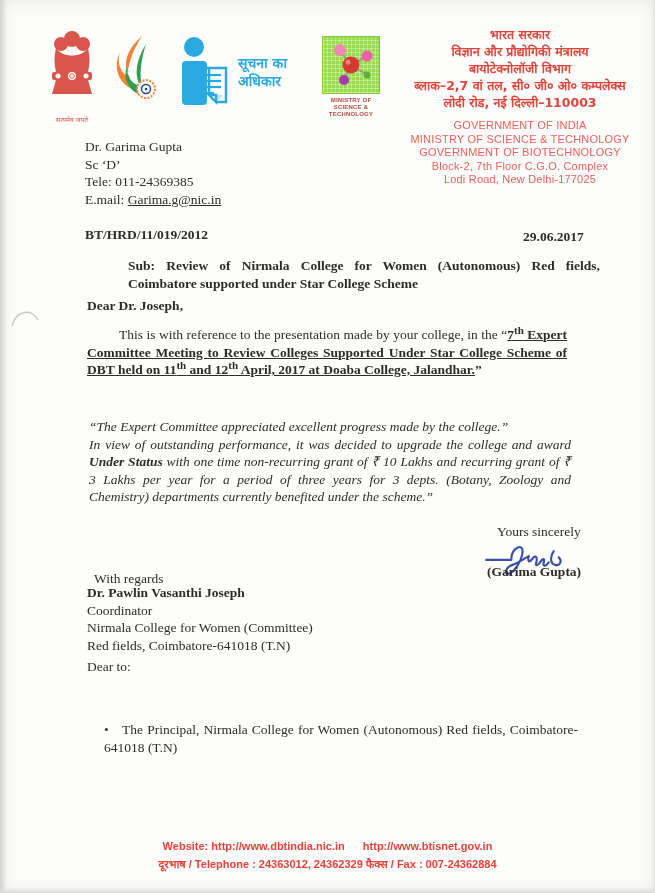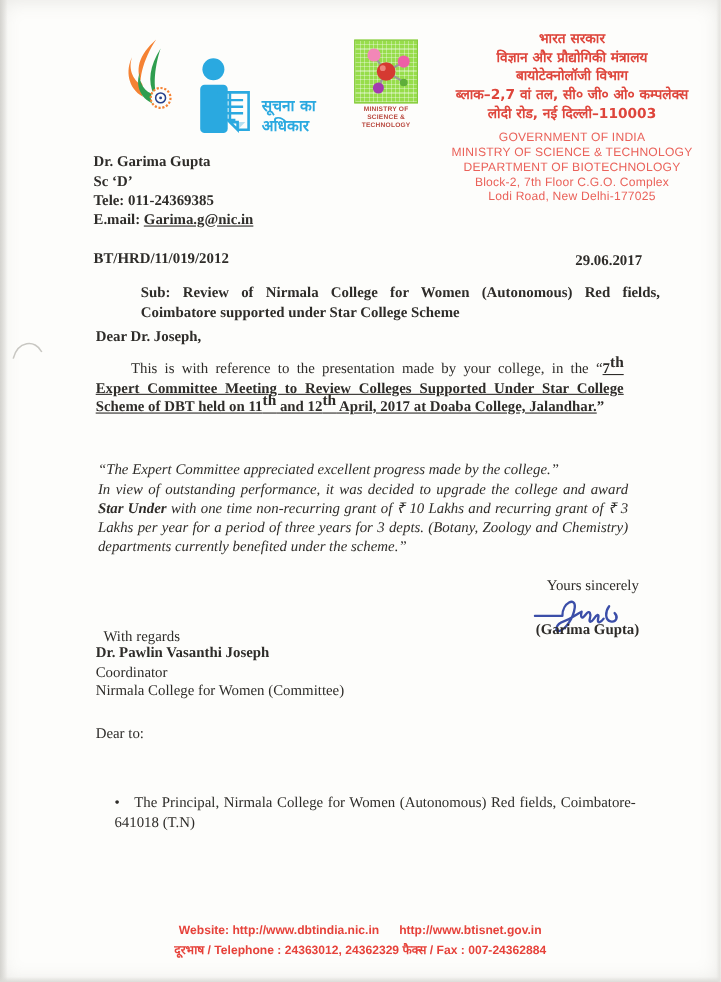--- a/index.html
+++ b/index.html
@@ -27,53 +27,70 @@
            background-image:repeating-linear-gradient(0deg,rgba(255,255,255,.35) 0 1px,rgba(0,0,0,0) 1px 4px),
                             repeating-linear-gradient(90deg,rgba(255,255,255,.35) 0 1px,rgba(0,0,0,0) 1px 4px);}
   .mst-cap{font-family:"Liberation Sans",sans-serif;font-size:6px;line-height:7px;color:#b8473d;
            text-align:center;font-weight:bold;letter-spacing:.2px;}
 
   
   .b{font-weight:bold;}
   .i{font-style:italic;}
   .u{text-decoration:underline;}
   .serif13{font-size:13.5px;line-height:17.5px;}
-  .sender{left:85px;top:138px;font-size:13.5px;line-height:17.5px;font-weight:bold;}
+  .sender{left:85px;top:138px;font-size:13.5px;line-height:17.5px;font-weight:normal;}
   .just{text-align:justify;}
-  .sup{vertical-align:super;font-size:14px;line-height:0;}
+  .sup{vertical-align:super;font-size:11px;line-height:0;}
   .sig-name{font-weight:bold;font-size:13.5px;}
   .footer{font-family:"Liberation Sans","DejaVu Sans",sans-serif;color:#e6423a;font-weight:bold;
           font-size:11px;text-align:center;width:655px;line-height:18px;}
   .stray-arc{stroke:#c8c7c2;fill:none;stroke-width:1.4px;}
 </style>
 </head>
 <body>
 
 <div class="page">
 
   <div class="abs edge-left"></div>
   <div class="abs edge-bottom"></div>
   <div class="abs edge-right"></div>
   <svg class="abs" style="left:8px;top:300px;" width="40" height="36">
     <path class="stray-arc" d="M4,26 C8,10 24,8 30,20"></path>
   </svg>
 
+  <div class="abs" style="left:44px;top:28px;width:56px;">
+    <svg width="56" height="82" viewBox="0 0 56 82">
+      <g fill="#d9564c">
+        <circle cx="17" cy="16" r="7"></circle>
+        <circle cx="28" cy="11" r="8"></circle>
+        <circle cx="39" cy="16" r="7"></circle>
+        <path d="M12,20 C10,28 10,36 12,44 L44,44 C46,36 46,28 44,20 C38,30 18,30 12,20 Z"></path>
+        <rect x="8" y="44" width="40" height="8" rx="2"></rect>
+        <path d="M12,52 L44,52 L48,66 L8,66 Z"></path>
+      </g>
+      <circle cx="28" cy="48" r="4" fill="#fdfdfb"></circle>
+      <circle cx="28" cy="48" r="2.3" fill="none" stroke="#d9564c" stroke-width="1"></circle>
+      <circle cx="14" cy="48" r="2.5" fill="#fdfdfb"></circle>
+      <circle cx="42" cy="48" r="2.5" fill="#fdfdfb"></circle>
+    </svg>
+    <div class="logo-caption" style="font-size:6.5px;margin-top:1px;">सत्यमेव जयते</div>
+  </div>
 
   <div class="abs" style="left:112px;top:34px;width:52px;">
     <svg width="52" height="74" viewBox="0 0 52 74">
       <path d="M30,2 C14,16 10,30 18,44 C10,40 4,30 8,18 C2,30 4,46 18,54 C12,42 18,20 30,2 Z" fill="#f58233"></path>
       <path d="M34,10 C24,26 22,40 28,52 C20,50 14,42 15,32 C10,46 18,60 34,62 C26,50 28,28 34,10 Z" fill="#2f9e4f"></path>
       <circle cx="34" cy="55" r="9" fill="#fdfdfb" stroke="#f58233" stroke-width="2" stroke-dasharray="2 1.5"></circle>
       <circle cx="34" cy="55" r="4.5" fill="none" stroke="#27408b" stroke-width="1.4"></circle>
       <circle cx="34" cy="55" r="1.3" fill="#27408b"></circle>
     </svg>
     <div class="logo-caption" style="font-size:5px;height:5px;overflow:hidden;opacity:.8;"></div>
   </div>
 
-  <div class="abs" style="left:176px;top:52px;width:125px;display:flex;align-items:flex-end;">
+  <div class="abs" style="left:176px;top:36px;width:125px;display:flex;align-items:center;">
     <svg width="56" height="72" viewBox="0 0 56 72">
       <circle cx="18" cy="11" r="10" fill="#2aa9e0"></circle>
       <rect x="6" y="25" width="25" height="44" rx="4" fill="#2aa9e0"></rect>
       <g>
         <path d="M22,32 L50,32 L50,66 L40,66 L33,59 L33,32 Z M40,66 L40,59 L33,59 Z" fill="#fdfdfb" stroke="#2aa9e0" stroke-width="2.4"></path>
         <path d="M40,66 L40,59 L47,59 Z" fill="#2aa9e0" opacity=".35"></path>
         <line x1="27" y1="39" x2="45" y2="39" stroke="#2aa9e0" stroke-width="2.2"></line>
         <line x1="27" y1="45" x2="45" y2="45" stroke="#2aa9e0" stroke-width="2.2"></line>
         <line x1="27" y1="51" x2="45" y2="51" stroke="#2aa9e0" stroke-width="2.2"></line>
         <line x1="27" y1="57" x2="38" y2="57" stroke="#2aa9e0" stroke-width="2.2"></line>
@@ -109,21 +126,21 @@
   <div class="abs hi-addr">
     <div>भारत सरकार</div>
     <div>विज्ञान और प्रौद्योगिकी मंत्रालय</div>
     <div>बायोटेक्नोलॉजी विभाग</div>
     <div>ब्लाक–2,7 वां तल, सी० जी० ओ० कम्पलेक्स</div>
     <div>लोदी रोड, नई दिल्ली–110003</div>
   </div>
   <div class="abs en-addr">
     <div>GOVERNMENT OF INDIA</div>
     <div>MINISTRY OF SCIENCE &amp; TECHNOLOGY</div>
-    <div>DEPARTMENT OF BIOTECHNOLOGY</div>
+    <div>GOVERNMENT OF BIOTECHNOLOGY</div>
     <div>Block-2, 7th Floor C.G.O. Complex</div>
     <div>Lodi Road, New Delhi-177025</div>
   </div>
 
   <div class="abs sender">
     <div>Dr. Garima Gupta</div>
     <div>Sc ‘D’</div>
     <div>Tele: 011-24369385</div>
     <div><span>E.mail: </span><span class="u">Garima.g@nic.in</span></div>
   </div>
@@ -136,36 +153,37 @@
   <div class="abs serif13 b" style="left:87px;top:297px;">Dear Dr. Joseph,</div>
 
   <div class="abs serif13 just" style="left:87px;top:326px;width:480px;text-indent:32px;">
     <span>This is with reference to the presentation made by your college, in the “</span><span class="b u"><span>7</span><span class="sup">th</span><span> Expert Committee Meeting to Review Colleges Supported Under Star College Scheme of DBT held on 11</span><span class="sup">th</span><span> and 12</span><span class="sup">th</span><span> April, 2017 at Doaba College, Jalandhar.</span></span><span class="b">”</span>
   </div>
 
 
   <div class="abs serif13 i" style="left:89px;top:418px;width:482px;">
     <div>“The Expert Committee appreciated excellent progress made by the college.”</div>
     <div class="just">
-      <span>In view of outstanding performance, it was decided to upgrade the college and award </span><span class="b">Star Under</span><span> with one time non-recurring grant of ₹ 10 Lakhs and recurring grant of ₹ 3 Lakhs per year for a period of three years for 3 depts. (Botany, Zoology and Chemistry) departments currently benefited under the scheme.”</span>
+      <span>In view of outstanding performance, it was decided to upgrade the college and award </span><span class="b">Under Status</span><span> with one time non-recurring grant of ₹ 10 Lakhs and recurring grant of ₹ 3 Lakhs per year for a period of three years for 3 depts. (Botany, Zoology and Chemistry) departments currently benefited under the scheme.”</span>
     </div>
   </div>
 
   <div class="abs serif13" style="left:94px;top:535px;margin-top:35px;">With regards</div>
   <div class="abs serif13" style="left:497px;top:523px;">Yours sincerely</div>
 
   <svg class="abs" style="left:485px;top:541px;" width="85" height="34" viewBox="0 0 68 27">
     <path d="M1,15 L21,15 M21,15 C21,5 31,1 30,9 C29,17 23,25 19,26 C15,27 16,21 22,19 C28,17 31,14 35,12 M35,12 C34,16 35,18 38,14 C41,10 42,14 41,17 C40,20 42,20 44,17 C46,14 48,13 47,17 C46,21 49,20 51,17 M55,8 C52,12 52,18 56,19 C60,20 62,16 59,13" fill="none" stroke="#3b4ea8" stroke-width="1.7" stroke-linecap="round"></path>
   </svg>
   <div class="abs sig-name" style="left:487px;top:564px;">(Garima Gupta)</div>
 
   <div class="abs serif13" style="left:87px;top:584px;">
     <div class="b">Dr. Pawlin Vasanthi Joseph</div>
     <div>Coordinator</div>
     <div>Nirmala College for Women (Committee)</div>
+    <div>Red fields, Coimbatore-641018 (T.N)</div>
   </div>
 
   <div class="abs serif13" style="left:87px;top:658px;">Dear to:</div>
   <div class="abs serif13 just" style="left:104px;top:681px;width:474px;margin-top:40px;">
     <span style="display:inline-block;width:18px;">•</span><span style="display:inline;">The Principal, Nirmala College for Women (Autonomous) Red fields, Coimbatore-641018 (T.N)</span>
   </div>
 
   <div class="abs footer" style="left:0;top:837px;">
     <span>Website: http://www.dbtindia.nic.in</span>
     <span style="display:inline-block;width:12px;"></span>

